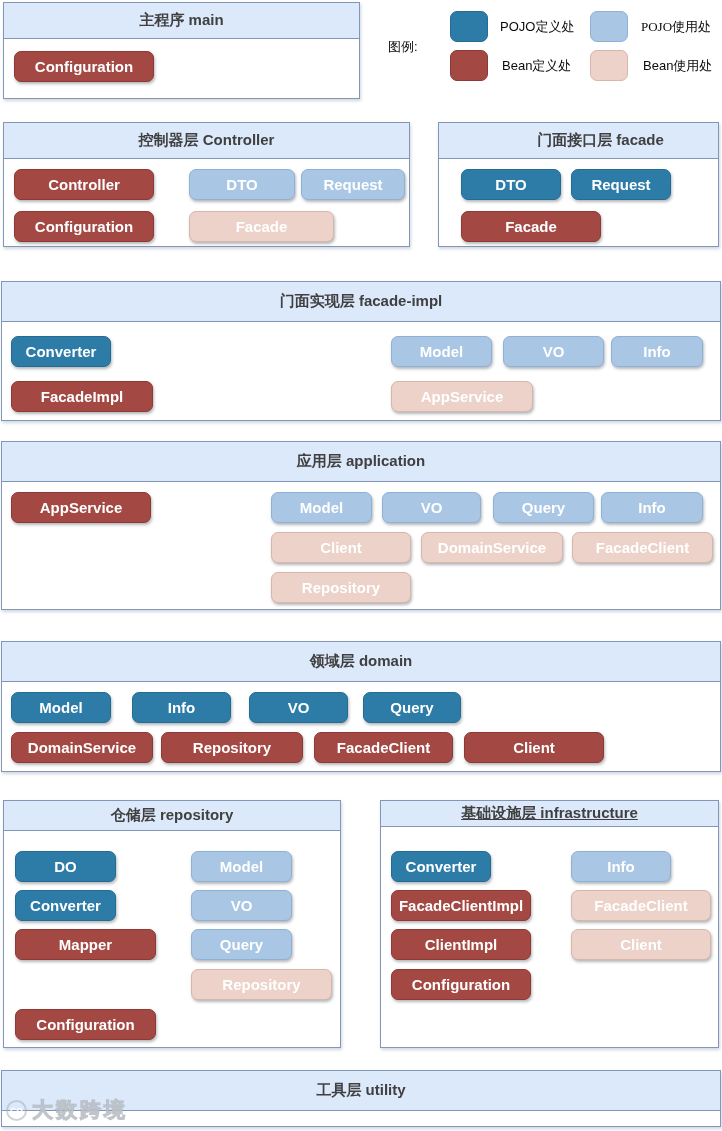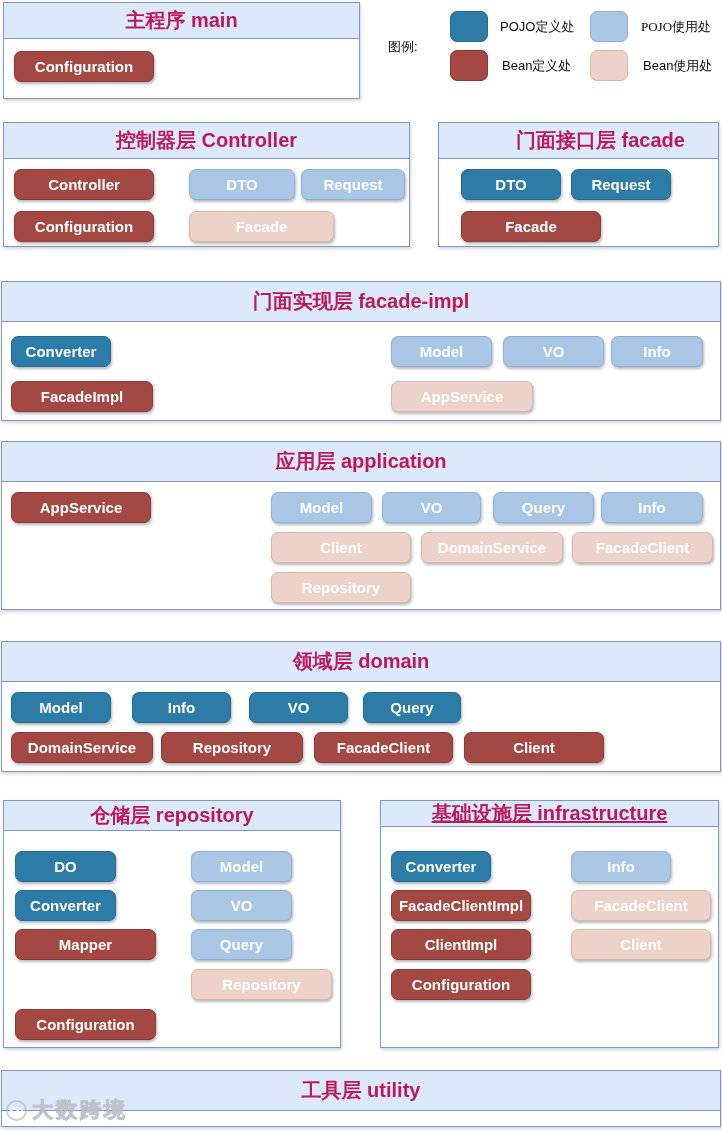--- a/index.html
+++ b/index.html
@@ -7,21 +7,21 @@
     position:relative;width:722px;height:1131px;background:#ffffff;overflow:hidden;
     font-family:"Liberation Sans","DejaVu Sans",sans-serif;
   }
   .box{
     position:absolute;background:#ffffff;border:1px solid #8296b8;
     box-shadow:1px 2px 3px rgba(120,140,170,0.35);box-sizing:border-box;
   }
   .box-header{
     background:#dce9fa;border-bottom:1px solid #8296b8;
     display:flex;align-items:center;justify-content:center;
-    font-weight:bold;font-size:20px;color:#be185d;box-sizing:border-box;
+    font-weight:bold;font-size:15px;color:#404040;box-sizing:border-box;
   }
   .chip{
     position:absolute;height:31px;border-radius:7px;box-sizing:border-box;
     display:flex;align-items:center;justify-content:center;
     color:#ffffff;font-weight:bold;font-size:15px;
     box-shadow:1px 2px 3px rgba(90,95,105,0.45);border:1px solid transparent;
     white-space:nowrap;
   }
   .chip.pojo_def{background:#2d7ca8;border-color:#256c93;}
   .chip.pojo_use{background:#a9c6e4;border-color:#8fb2d4;}

